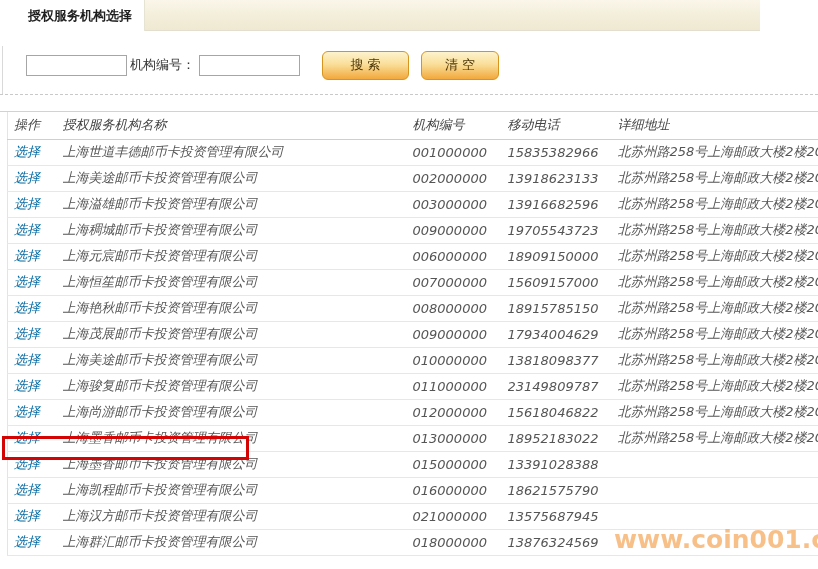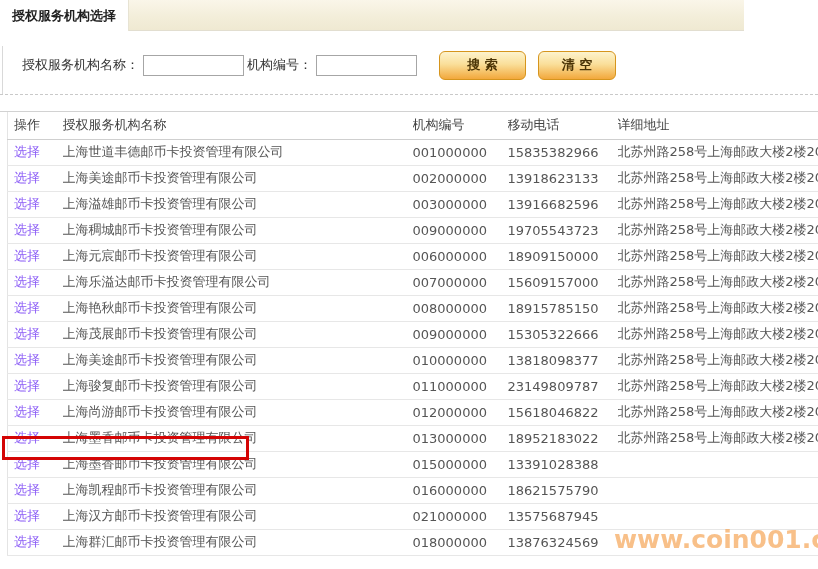--- a/index.html
+++ b/index.html
@@ -6,21 +6,21 @@
   html,body { margin:0; padding:0; }
   body {
     width:818px; height:569px;
     font-family:"DejaVu Sans","Liberation Sans",sans-serif;
     background:#ffffff;
   }
   .screen { position:relative; width:818px; height:569px; overflow:hidden; background:#fff; }
 
   
   .tabstrip {
-    position:absolute; top:0; left:0; width:744px; height:31px;
+    position:absolute; top:0; left:16px; width:744px; height:31px;
     background:linear-gradient(180deg,#faf6e9 0%,#f3eeda 55%,#efe9d2 100%);
     border-bottom:1px solid #e2ded0;
     padding-left:28px;
   }
   .tab {
     position:absolute; left:0; top:0; height:31px; min-width:118px;
     background:#ffffff; padding:0 12px; line-height:31px;
     font-weight:bold; font-size:13px; color:#1f1f1f;
     border-right:1px solid #e7e3d3;
   }
@@ -33,50 +33,51 @@
   }
   .lbl { white-space:nowrap; }
   input.txt {
     width:101px; height:21px; border:1px solid #a6a6a6; background:#fff;
     margin:0 0 0 4px; padding:0 3px; font-size:12px; font-family:inherit; color:#333;
   }
   .lbl2 { margin-left:3px; }
   .btn {
     height:29px; border:1px solid #d6951d; border-radius:6px;
     background:linear-gradient(180deg,#fdf3cd 0%,#fadf9a 45%,#f2a83c 100%);
-    color:#4a3305; font-size:13px; font-weight:bold; font-family:inherit;
+    color:#4a3305; font-size:13px; font-weight:normal; font-family:inherit;
     cursor:pointer; line-height:20px;
   }
   .btn-search { width:87px; margin-left:22px; }
   .btn-clear  { width:78px; margin-left:12px; }
 
   .dashed-sep { position:absolute; top:94px; left:0; width:818px; height:0; border-top:1px dashed #c9c9c9; }
 
   
   .table-top-border { position:absolute; top:111px; left:0; width:818px; height:1px; background:#d2d2d2; }
   table.grid {
     position:absolute; top:112px; left:7px; width:811px;
     border-collapse:collapse; table-layout:fixed;
     font-size:13px; color:#555;
     border-left:1px solid #e4e4e4;
+    font-style:italic;
   }
   table.grid col.c1 { width:55px; }
   table.grid col.c2 { width:350px; }
   table.grid col.c3 { width:95px; }
   table.grid col.c4 { width:110px; }
   table.grid th {
     height:27px; text-align:left; font-weight:normal; color:#444;
     border-bottom:1px solid #cfcfcf; padding:0; white-space:nowrap; overflow:hidden;
   }
   table.grid td {
     height:26px; border-bottom:1px solid #e7e7e7;
     padding:0; white-space:nowrap; overflow:hidden;
   }
   table.grid th.first, table.grid td.first { padding-left:6px; }
-  a.sel { color:#8b5cf6; text-decoration:none; cursor:pointer; }
+  a.sel { color:#0369a1; text-decoration:none; cursor:pointer; }
 
   
   .highlight-box {
     position:absolute; left:2px; top:436px; width:247px; height:24px;
     border:3px solid #d40404; z-index:5; pointer-events:none;
   }
 
   
   .watermark {
     position:absolute; left:614px; top:525px; z-index:6;
@@ -90,21 +91,20 @@
 <div class="screen">
 
   <div class="tabstrip">
     <div class="tab">
       <span>授权服务机构选择</span>
     </div>
   </div>
 
   <div class="form-left-border"></div>
   <div class="form-row">
-    <span class="lbl">授权服务机构名称：</span>
     <input class="txt" type="text" value="" style="">
     <span class="lbl lbl2">机构编号：</span>
     <input class="txt" type="text" value="" style="">
     <button class="btn btn-search">搜 索</button>
     <button class="btn btn-clear">清 空</button>
   </div>
 
   <div class="dashed-sep"></div>
 
   <div class="table-top-border"></div>
@@ -156,37 +156,37 @@
     </tr>
         <tr>
       <td class="first"><a class="sel" href="#">选择</a></td>
       <td>上海元宸邮币卡投资管理有限公司</td>
       <td>006000000</td>
       <td>18909150000</td>
       <td>北苏州路258号上海邮政大楼2楼2001</td>
     </tr>
         <tr>
       <td class="first"><a class="sel" href="#">选择</a></td>
-      <td>上海乐溢达邮币卡投资管理有限公司</td>
+      <td>上海恒笙邮币卡投资管理有限公司</td>
       <td>007000000</td>
       <td>15609157000</td>
       <td>北苏州路258号上海邮政大楼2楼2009</td>
     </tr>
         <tr>
       <td class="first"><a class="sel" href="#">选择</a></td>
       <td>上海艳秋邮币卡投资管理有限公司</td>
       <td>008000000</td>
       <td>18915785150</td>
       <td>北苏州路258号上海邮政大楼2楼2003</td>
     </tr>
         <tr>
       <td class="first"><a class="sel" href="#">选择</a></td>
       <td>上海茂展邮币卡投资管理有限公司</td>
       <td>009000000</td>
-      <td>15305322666</td>
+      <td>17934004629</td>
       <td>北苏州路258号上海邮政大楼2楼2006</td>
     </tr>
         <tr>
       <td class="first"><a class="sel" href="#">选择</a></td>
       <td>上海美途邮币卡投资管理有限公司</td>
       <td>010000000</td>
       <td>13818098377</td>
       <td>北苏州路258号上海邮政大楼2楼2019</td>
     </tr>
         <tr>

